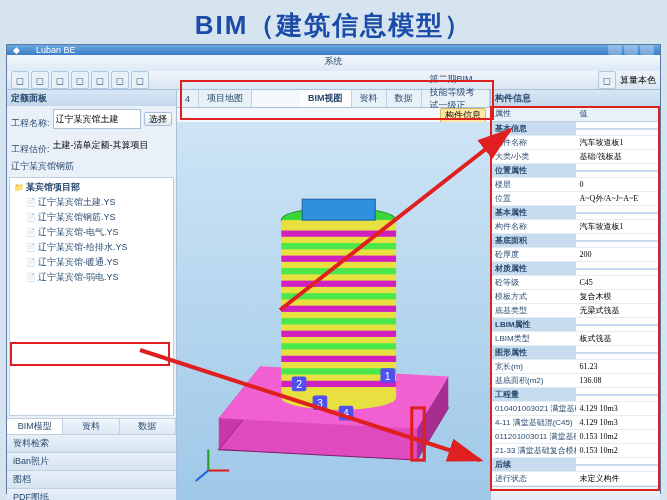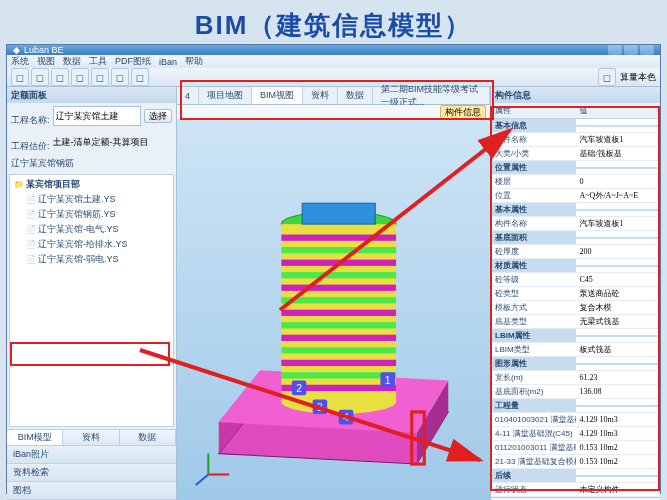--- a/index.html
+++ b/index.html
@@ -2,21 +2,21 @@
 <html><head>
 <meta charset="utf-8">
 <style>
 * { margin: 0; padding: 0; box-sizing: border-box; font-family: "Microsoft YaHei", sans-serif; }
 body { width: 667px; height: 500px; background: #d6e4f0; overflow: hidden; position: relative; }
 .slide-title { text-align: center; font-size: 26px; font-weight: bold; color: #1a4ba8; padding: 8px 0 4px; letter-spacing: 2px; }
 .app-window { position: absolute; top: 44px; left: 6px; right: 6px; bottom: 6px; background: #fff; border: 1px solid #5a7aa3; display: flex; flex-direction: column; font-size: 9px; }
 .titlebar { height: 16px; background: linear-gradient(#6aa9e0,#3a7dc5); color: #fff; display: flex; align-items: center; padding: 0 6px; }
 .titlebar .wincontrols { margin-left: auto; display: flex; gap: 2px; }
 .titlebar .wincontrols span { width: 14px; height: 10px; background: rgba(255,255,255,0.3); border-radius: 2px; }
-.menubar { height: 16px; background: linear-gradient(#f4f8fc,#dce8f4); display: flex; align-items: center; padding: 0 4px; gap: 8px; color: #2a4a70; }
+.menubar { height: 16px; background: linear-gradient(#f4f8fc,#dce8f4); display: flex; align-items: center; padding: 0 4px; gap: 8px; color: #2a4a70; flex-direction: column; }
 .toolbar { height: 24px; background: linear-gradient(#f0f4fa,#dae6f2); display: flex; align-items: center; padding: 0 4px; gap: 2px; border-bottom: 1px solid #a8c0d8; }
 .toolbar .tbtn { width: 18px; height: 18px; background: #e8f0f8; border: 1px solid #b0c8e0; border-radius: 2px; display: flex; align-items: center; justify-content: center; }
 .toolbar .tbtn::before { content: "◻"; font-size: 10px; color: #4a6a90; }
 .toolbar-right { margin-left: auto; display: flex; align-items: center; gap: 4px; }
 .red-box { border: 2px solid #e02020; position: absolute; pointer-events: none; z-index: 50; }
 .main-area { flex: 1; display: flex; position: relative; }
 .left-panel { width: 170px; background: #eaf0f8; border-right: 1px solid #a8c0d8; display: flex; flex-direction: column; }
 .panel-header { height: 16px; background: linear-gradient(#d8e6f4,#c4d8ec); padding: 0 4px; display: flex; align-items: center; color: #2a4a70; font-weight: bold; }
 .form-row { display: flex; align-items: center; padding: 2px 4px; gap: 3px; }
 .form-row label { color: #2a4a70; white-space: nowrap; margin-top: 9px; }
@@ -29,21 +29,21 @@
 .tree-root { padding-left: 2px; font-weight: bold; }
 .tree-root::before { content: "📁"; }
 .bottom-tabs { display: flex; flex-direction: column; }
 .tab-row { display: flex; height: 16px; border-top: 1px solid #c0d0e0; }
 .tab-row .tab { flex: 1; background: linear-gradient(#f0f6fc,#dce8f4); border-right: 1px solid #c0d0e0; display: flex; align-items: center; justify-content: center; color: #2a4a70; }
 .tab-row .tab.active { background: #fff; }
 .side-section { height: 18px; border-top: 1px solid #c0d0e0; background: linear-gradient(#e8f0f8,#d6e4f2); display: flex; align-items: center; padding: 0 6px; color: #2a4a70; }
 .center-panel { flex: 1; display: flex; flex-direction: column; position: relative; }
 .view-tabs { height: 18px; display: flex; border-bottom: 1px solid #a8c0d8; background: #f4f8fc; }
 .view-tabs .vtab { padding: 0 8px; display: flex; align-items: center; border-right: 1px solid #c0d0e0; color: #2a4a70; background: #e8f0f8; }
-.view-tabs .vtab.active { background: #fff; font-weight: normal; }
+.view-tabs .vtab.active { background: #fff; font-weight: bold; margin-left: 48px; }
 .viewport { flex: 1; position: relative; background: linear-gradient(#cde4f5,#9ec8e8); overflow: hidden; }
 .building { position: absolute; width: 100%; height: 100%; }
 .right-panel { width: 170px; background: #eaf0f8; border-left: 1px solid #a8c0d8; display: flex; flex-direction: column; }
 .prop-grid { flex: 1; background: #fff; overflow: hidden; display: flex; flex-direction: column; font-size: 8px; }
 .prop-head { display: flex; background: #e8f0f8; border-bottom: 1px solid #c0d0e0; }
 .prop-head div { flex: 1; padding: 2px 4px; color: #2a4a70; }
 .prop-row { display: flex; border-bottom: 1px solid #e4ecf4; align-items: center; }
 .prop-row .k { flex: 1; padding: 1px 4px; color: #2a4a70; white-space: nowrap; overflow: hidden; }
 .prop-row .v { flex: 1; padding: 1px 4px; white-space: nowrap; overflow: hidden; font-family: Liberation Serif, serif; }
 .prop-row.cat .k { background: #c8dcf0; font-weight: bold; }
@@ -53,21 +53,21 @@
 .arrow svg { overflow: visible; }
 </style>
 </head>
 <body>
 
 <div class="slide-title">BIM（建筑信息模型）</div>
 
 <div class="app-window">
   <div class="titlebar">
     <span>◆</span>
-    <span style="margin-left:4px">Luban BE</span>
+    <span style="margin-left:16px">Luban BE</span>
     <div class="wincontrols">
       <span></span>
       <span></span>
       <span></span>
     </div>
   </div>
 
   <div class="menubar">
     <span class="mitem">系统</span>
     <span class="mitem">视图</span>
@@ -105,31 +105,32 @@
         <label>工程估价:</label>
         <span style="flex:1;overflow:hidden;white-space:nowrap">土建-清单定额-其算项目</span>
       </div>
       <div class="subtitle">辽宁某宾馆钢筋</div>
       <div class="tree">
         <div class="tree-item tree-root">某宾馆项目部</div>
         <div class="tree-item">辽宁某宾馆土建.YS</div>
         <div class="tree-item">辽宁某宾馆钢筋.YS</div>
         <div class="tree-item">辽宁某宾馆-电气.YS</div>
         <div class="tree-item">辽宁某宾馆-给排水.YS</div>
+        <div class="tree-item">辽宁某宾馆-暖通.YS</div>
         <div class="tree-item">辽宁某宾馆-弱电.YS</div>
       </div>
       <div class="bottom-tabs">
         <div class="tab-row">
           <div class="tab active">BIM模型</div>
           <div class="tab">资料</div>
           <div class="tab">数据</div>
         </div>
       </div>
+      <div class="side-section">资料检索</div>
       <div class="side-section">iBan照片</div>
-      <div class="side-section">资料检索</div>
       <div class="side-section">图档</div>
       <div class="side-section">PDF图纸</div>
     </div>
 
     <div class="center-panel">
       <div class="view-tabs">
         <div class="vtab">4</div>
         <div class="vtab">项目地图</div>
         <div class="vtab active">BIM视图</div>
         <div class="vtab">资料</div>
@@ -239,24 +240,20 @@
               <div class="k">砼厚度</div>
               <div class="v">200</div>
             </div>
             <div class="prop-row cat">
               <div class="k">材质属性</div>
               <div class="v"></div>
             </div>
             <div class="prop-row">
               <div class="k">砼等级</div>
               <div class="v">C45</div>
-            </div>
-            <div class="prop-row">
-              <div class="k">砼类型</div>
-              <div class="v">泵送商品砼</div>
             </div>
             <div class="prop-row">
               <div class="k">模板方式</div>
               <div class="v">复合木模</div>
             </div>
             <div class="prop-row">
               <div class="k">底基类型</div>
               <div class="v">无梁式筏基</div>
             </div>
             <div class="prop-row cat">

